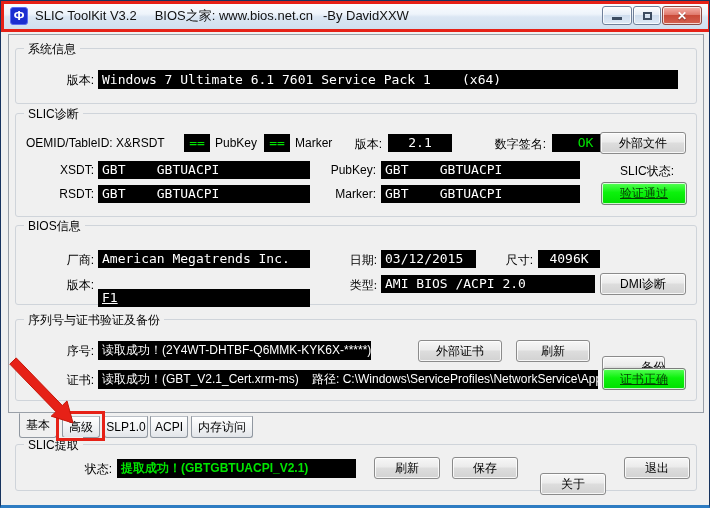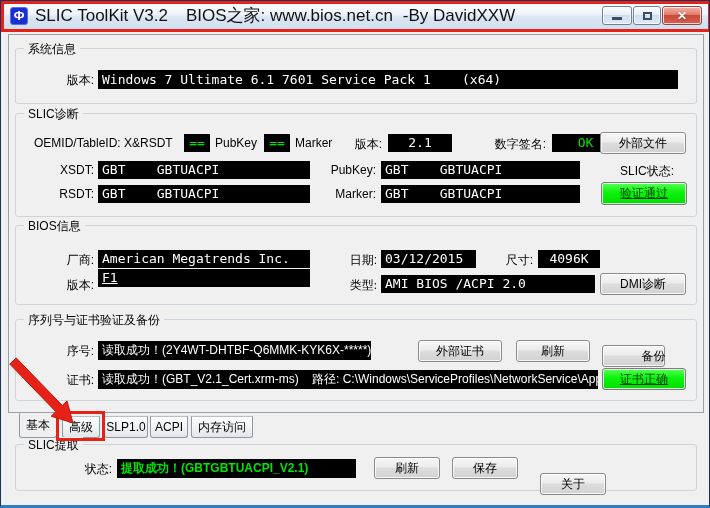--- a/index.html
+++ b/index.html
@@ -17,21 +17,21 @@
     display:flex; align-items:center; padding-left:9px;
   }
   .red-frame{
     position:absolute; left:0; top:0; width:710px; height:31px;
     border:3px solid #e62117; pointer-events:none; z-index:50;
   }
   .app-icon{
     width:18px; height:18px; background:#1b2ed0; border:1px solid #5a6bef; border-radius:3px;
     color:#fff; font-weight:bold; font-size:13px; line-height:16px; text-align:center; flex:0 0 auto;
   }
-  .title-text{ font-size:17px; color:#111; margin-left:7px; white-space:pre; }
+  .title-text{ font-size:13px; color:#111; margin-left:7px; white-space:pre; }
   .title-site{ margin-left:18px; }
   .title-author{ margin-left:10px; }
   .win-controls{ position:absolute; right:9px; top:5px; display:flex; gap:1px; }
   .win-btn{
     height:19px; border:1px solid #70809a; border-radius:3px;
     background:linear-gradient(180deg,#fdfeff,#e7eef7 45%,#cfdded 50%,#dfeaf7);
     box-shadow:inset 0 0 0 1px rgba(255,255,255,.75);
     display:flex; align-items:center; justify-content:center;
   }
   .win-btn.min{ width:30px; } .win-btn.max{ width:28px; } 
@@ -121,21 +121,21 @@
 
   <div class="grp" style="left:14px;top:47px;width:682px;height:56px;">
     <span class="legend">系统信息</span>
     <span class="lbl r" style="left:26px;top:23px;width:52px;">版本:</span>
     <div class="fld" style="left:82px;top:21px;width:580px;height:19px;">Windows 7 Ultimate 6.1 7601 Service Pack 1    (x64)</div>
   </div>
 
   <div class="grp" style="left:14px;top:112px;width:682px;height:104px;">
     <span class="legend">SLIC诊断</span>
 
-    <span class="lbl" style="left:10px;top:22px;margin-left:8px;">OEMID/TableID: X&amp;RSDT</span>
+    <span class="lbl" style="left:10px;top:22px;">OEMID/TableID: X&amp;RSDT</span>
     <div class="fld center green" style="left:168px;top:20px;width:26px;height:18px;line-height:18px;">==</div>
     <span class="lbl" style="left:199px;top:22px;">PubKey</span>
     <div class="fld center green" style="left:248px;top:20px;width:26px;height:18px;line-height:18px;">==</div>
     <span class="lbl" style="left:279px;top:22px;">Marker</span>
     <span class="lbl r" style="left:326px;top:22px;width:40px;">版本:</span>
     <div class="fld center" style="left:372px;top:20px;width:64px;height:18px;line-height:18px;">2.1</div>
     <span class="lbl r" style="left:466px;top:22px;width:64px;">数字签名:</span>
     <div class="fld center green" style="left:536px;top:20px;width:67px;height:18px;line-height:18px;">OK</div>
     <div class="btn" style="left:584px;top:18px;width:86px;height:22px;">外部文件</div>
 
@@ -156,34 +156,34 @@
     <span class="legend">BIOS信息</span>
 
     <span class="lbl r" style="left:28px;top:26px;width:50px;">厂商:</span>
     <div class="fld" style="left:82px;top:24px;width:212px;height:18px;line-height:18px;">American Megatrends Inc.</div>
     <span class="lbl r" style="left:301px;top:26px;width:60px;">日期:</span>
     <div class="fld" style="left:365px;top:24px;width:95px;height:18px;line-height:18px;">03/12/2015</div>
     <span class="lbl r" style="left:457px;top:26px;width:60px;">尺寸:</span>
     <div class="fld center" style="left:522px;top:24px;width:62px;height:18px;line-height:18px;">4096K</div>
 
     <span class="lbl r" style="left:28px;top:51px;width:50px;">版本:</span>
-    <div class="fld" style="left:82px;top:43px;width:212px;height:18px;line-height:18px;text-decoration:underline;">F1</div>
+    <div class="fld" style="left:82px;top:63px;width:212px;height:18px;line-height:18px;text-decoration:underline;">F1</div>
     <span class="lbl r" style="left:301px;top:51px;width:60px;font-family:Liberation Serif, serif;">类型:</span>
     <div class="fld" style="left:365px;top:49px;width:214px;height:18px;line-height:18px;">AMI BIOS /ACPI 2.0</div>
     <div class="btn" style="left:584px;top:47px;width:86px;height:22px;">DMI诊断</div>
   </div>
 
   <div class="grp" style="left:14px;top:318px;width:682px;height:82px;">
     <span class="legend">序列号与证书验证及备份</span>
 
     <span class="lbl r" style="left:28px;top:23px;width:50px;">序号:</span>
     <div class="fld cn" style="left:82px;top:21px;width:273px;height:19px;line-height:19px;">读取成功！(2Y4WT-DHTBF-Q6MMK-KYK6X-*****)</div>
     <div class="btn" style="left:402px;top:20px;width:84px;height:22px;">外部证书</div>
     <div class="btn" style="left:500px;top:20px;width:74px;height:22px;">刷新</div>
-    <div class="btn" style="left:586px;top:25px;width:63px;height:22px;padding-left:40px;">备份</div>
+    <div class="btn" style="left:586px;top:36px;width:63px;height:22px;padding-left:40px;">备份</div>
 
     <span class="lbl r" style="left:28px;top:52px;width:50px;">证书:</span>
     <div class="fld cn" style="left:82px;top:50px;width:500px;height:19px;line-height:19px;">读取成功！(GBT_V2.1_Cert.xrm-ms)    路径: C:\Windows\ServiceProfiles\NetworkService\AppDa</div>
     <div class="btn green-btn" style="left:586px;top:48px;width:84px;height:22px;">证书正确</div>
   </div>
 
   <div class="tab active" style="left:18px;top:414px;width:38px;height:22px;">基本</div>
   <div class="tab" style="left:61px;top:415px;width:38px;height:22px;">高级</div>
   <div class="tab" style="left:103px;top:415px;width:44px;height:22px;">SLP1.0</div>
   <div class="tab" style="left:149px;top:415px;width:38px;height:22px;">ACPI</div>
@@ -195,15 +195,16 @@
     <polygon points="4.8,7.1 11.2,0.9 57.3,48.5 62.0,43.9 68,66 46.2,59.2 50.9,54.7" fill="#e62117" stroke="#c41508" stroke-width="1"></polygon>
   </svg>
 
   <div class="grp" style="left:14px;top:443px;width:682px;height:47px;">
     <span class="legend">SLIC提取</span>
     <span class="lbl r" style="left:36px;top:16px;width:60px;">状态:</span>
     <div class="fld cn green" style="left:101px;top:14px;width:239px;height:19px;line-height:19px;font-weight:bold;">提取成功！(GBTGBTUACPI_V2.1)</div>
     <div class="btn" style="left:358px;top:12px;width:66px;height:22px;">刷新</div>
     <div class="btn" style="left:436px;top:12px;width:66px;height:22px;">保存</div>
     <div class="btn" style="left:524px;top:12px;width:66px;height:22px;margin-top:16px;">关于</div>
+    <div class="btn" style="left:608px;top:12px;width:66px;height:22px;">退出</div>
   </div>
 
 </div>
 
 </body></html>

